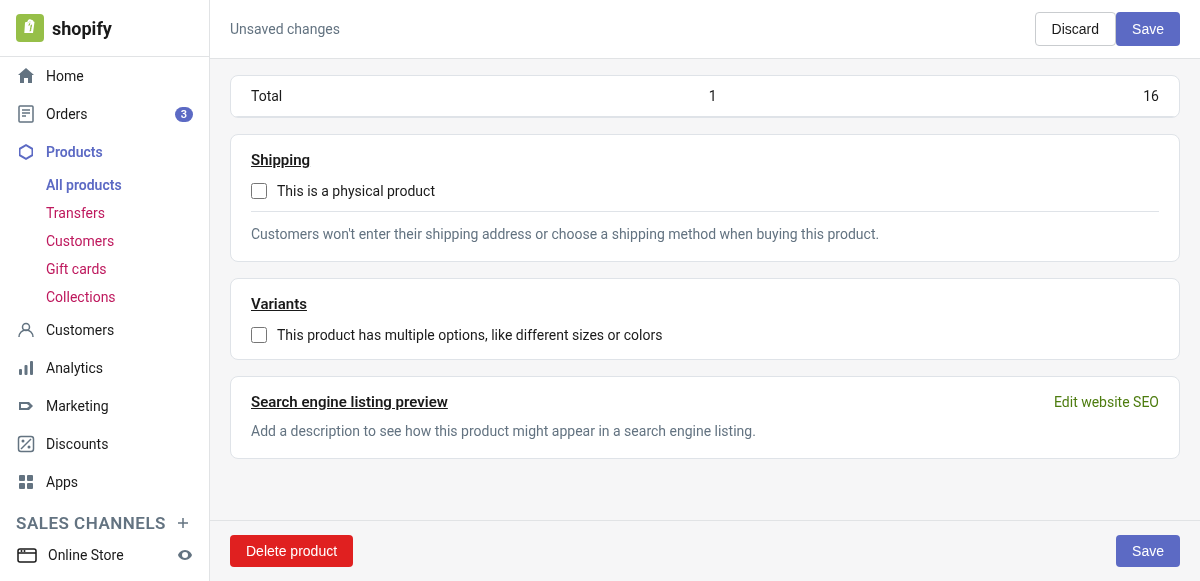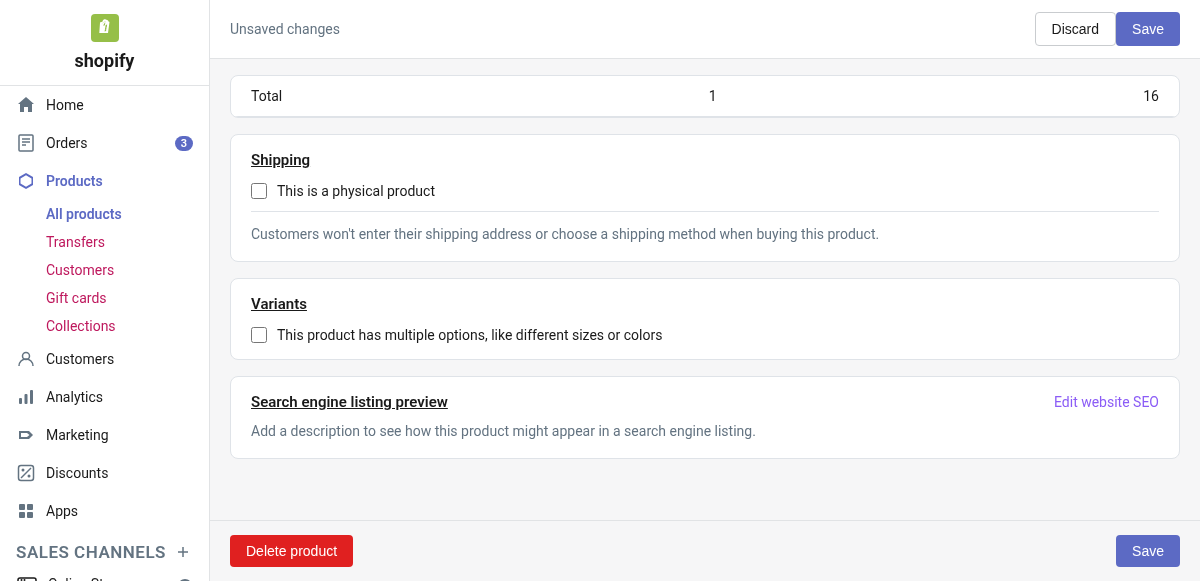--- a/index.html
+++ b/index.html
@@ -15,21 +15,20 @@
       flex-direction: column;
       overflow-y: auto;
       overflow-x: hidden;
     }
     .sidebar-logo {
       display: flex;
       align-items: center;
       gap: 8px;
       padding: 14px 16px;
       border-bottom: 1px solid #e1e3e5;
-      flex-direction: column;
     }
     .shopify-icon {
       width: 28px;
       height: 28px;
     }
     .logo-text {
       font-size: 18px;
       font-weight: 700;
       color: #1a1a1a;
     }
@@ -236,21 +235,21 @@
 
     
     .seo-header {
       display: flex;
       align-items: center;
       justify-content: space-between;
       margin-bottom: 10px;
     }
     .edit-seo-link {
       font-size: 14px;
-      color: #8b5cf6;
+      color: #4d7c0f;
       text-decoration: none;
       cursor: pointer;
     }
 
     
     .bottom-bar {
       background: #f6f6f7;
       border-top: 1px solid #e1e3e5;
       padding: 14px 20px;
       display: flex;

